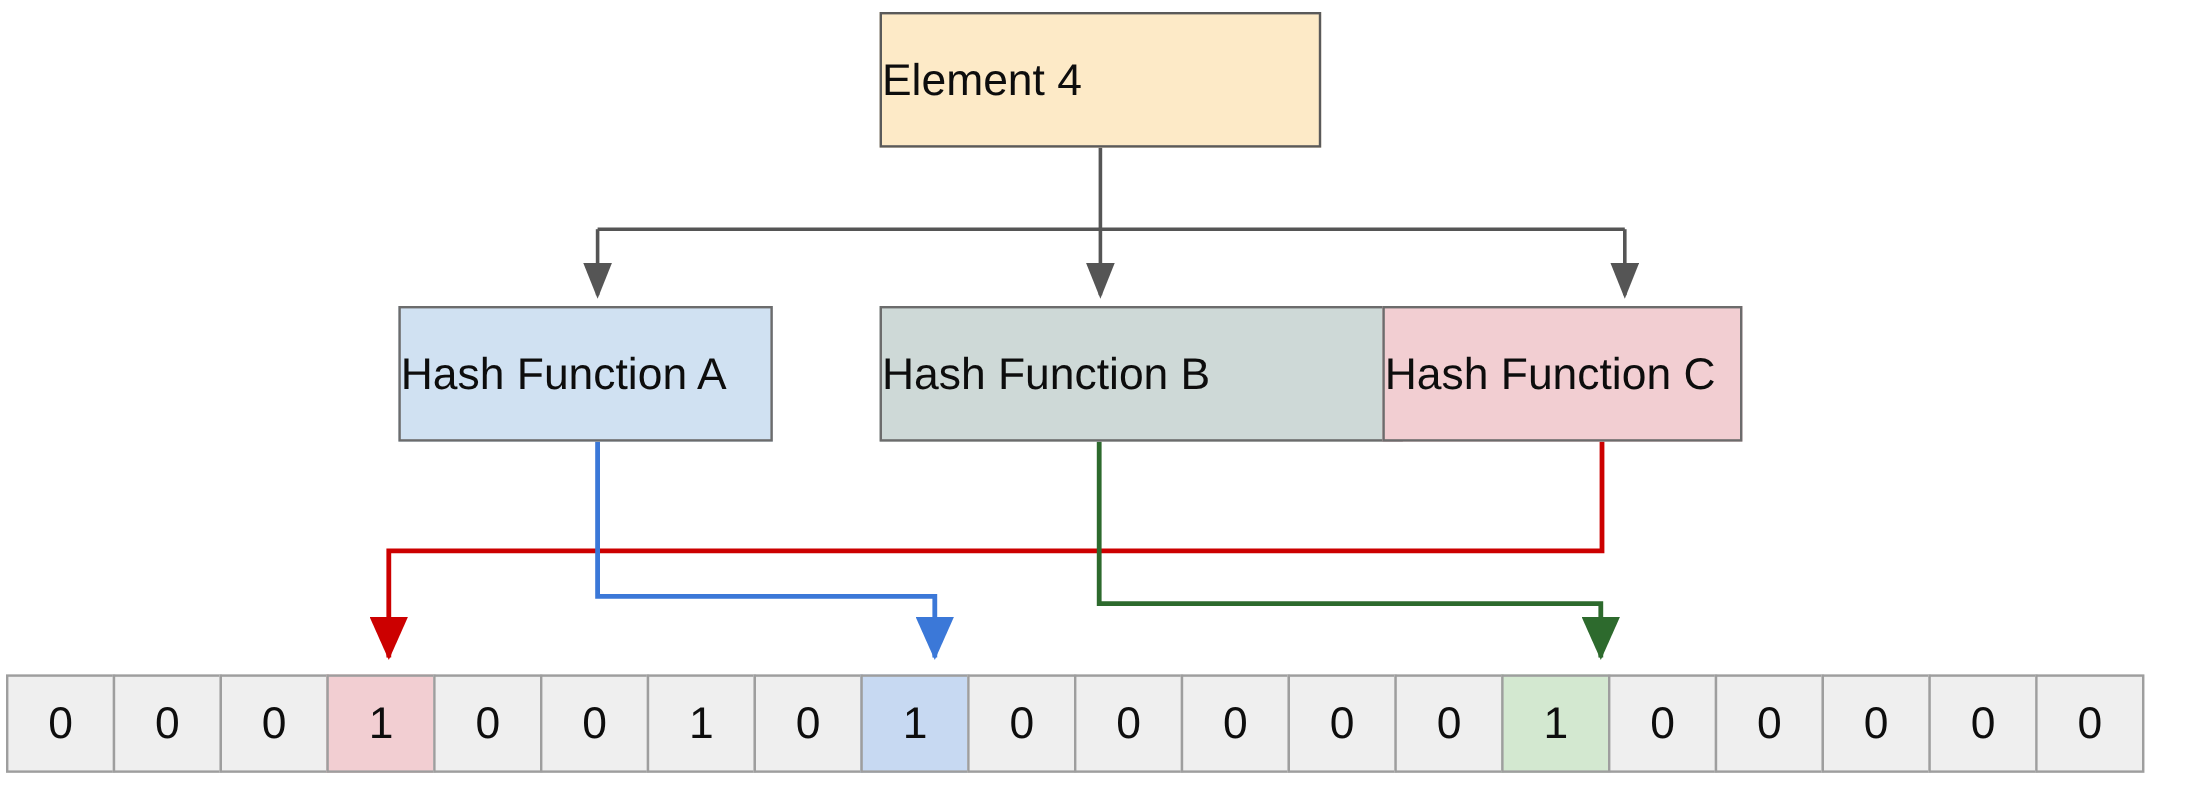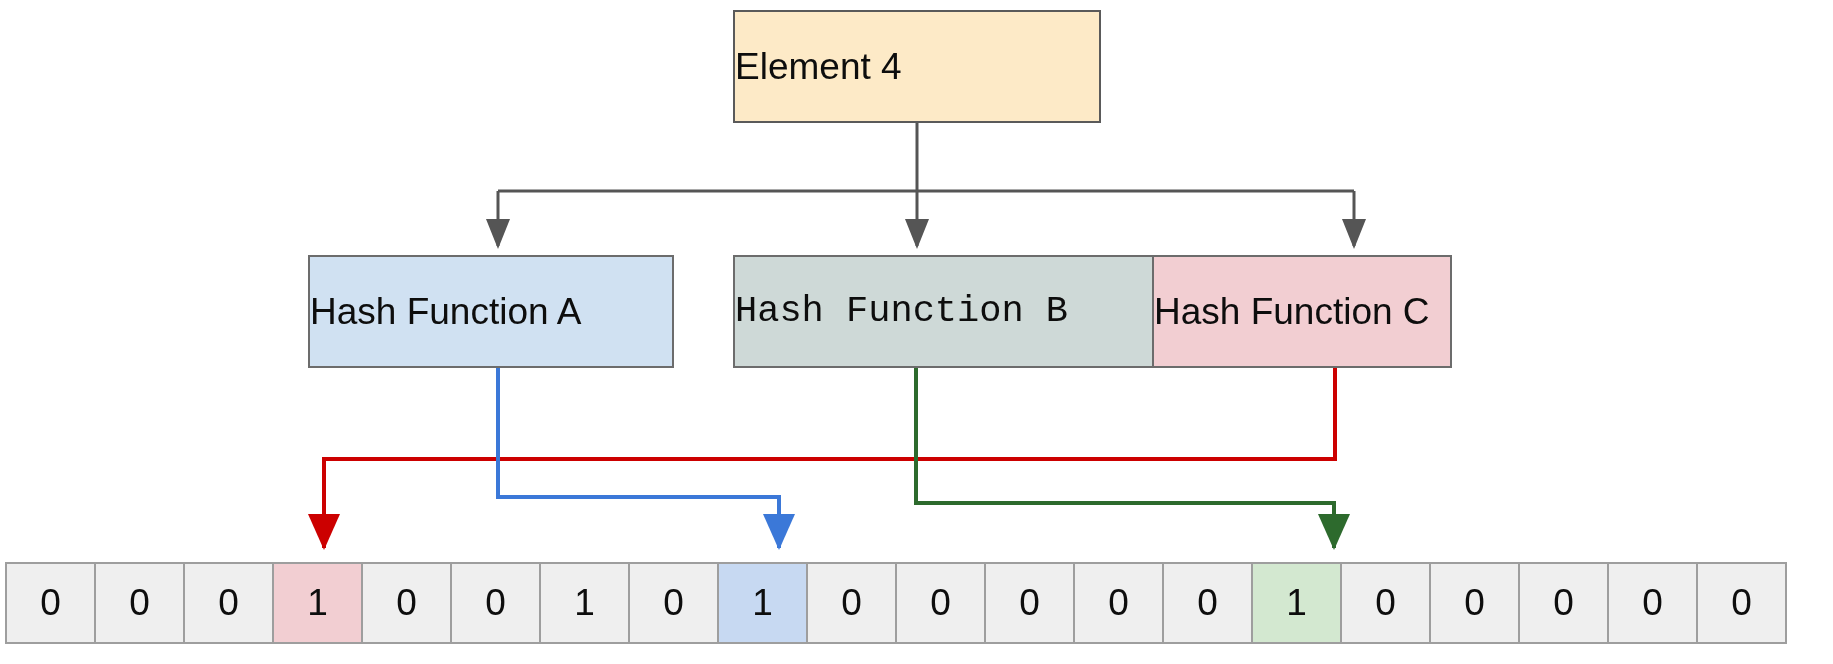--- a/index.html
+++ b/index.html
@@ -1,22 +1,22 @@
 <!DOCTYPE html>
 <html><head>
 <meta charset="utf-8">
 <style>
   html,body{margin:0;padding:0;background:#ffffff;}
   body{font-family:"Liberation Sans", sans-serif;}
   #stage{position:relative;width:1833px;height:664px;background:#ffffff;overflow:hidden;}
   .node{position:absolute;box-sizing:border-box;display:flex;align-items:center;justify-content:flex-start;
         border:2px solid #666666;font-size:37px;color:#0d0d0d;line-height:1;}
   #element-node{left:733px;top:10px;width:368px;height:113px;background:#fdeac7;border-color:#5a5a5a;}
-  #hash-a-node{left:308px;top:255px;width:366px;height:113px;background:#d0e1f2;border-color:#6c6c6c;}
-  #hash-b-node{left:733px;top:255px;width:436px;height:113px;background:#ced9d7;border-color:#6c6c6c;font-family:Liberation Mono, monospace;}
+  #hash-a-node{left:332px;top:255px;width:312px;height:113px;background:#d0e1f2;border-color:#6c6c6c;}
+  #hash-b-node{left:733px;top:255px;width:436px;height:113px;background:#ced9d7;border-color:#6c6c6c;}
   #hash-c-node{left:1152px;top:255px;width:300px;height:113px;background:#f2ced2;border-color:#6c6c6c;}
   #svg-edges{position:absolute;left:0;top:0;width:1833px;height:664px;pointer-events:none;}
   #bit-array{position:absolute;left:5px;top:562px;display:flex;}
   .bit-cell{box-sizing:border-box;width:91px;height:82px;border:2px solid #9e9e9e;background:#efefef;
             display:flex;align-items:center;justify-content:center;font-size:37px;color:#0d0d0d;
             margin-right:-2px;}
   .bit-cell.hl-red{background:#f2ced2;}
   .bit-cell.hl-blue{background:#c7d9f2;}
   .bit-cell.hl-green{background:#d3e8d0;}
 </style>

